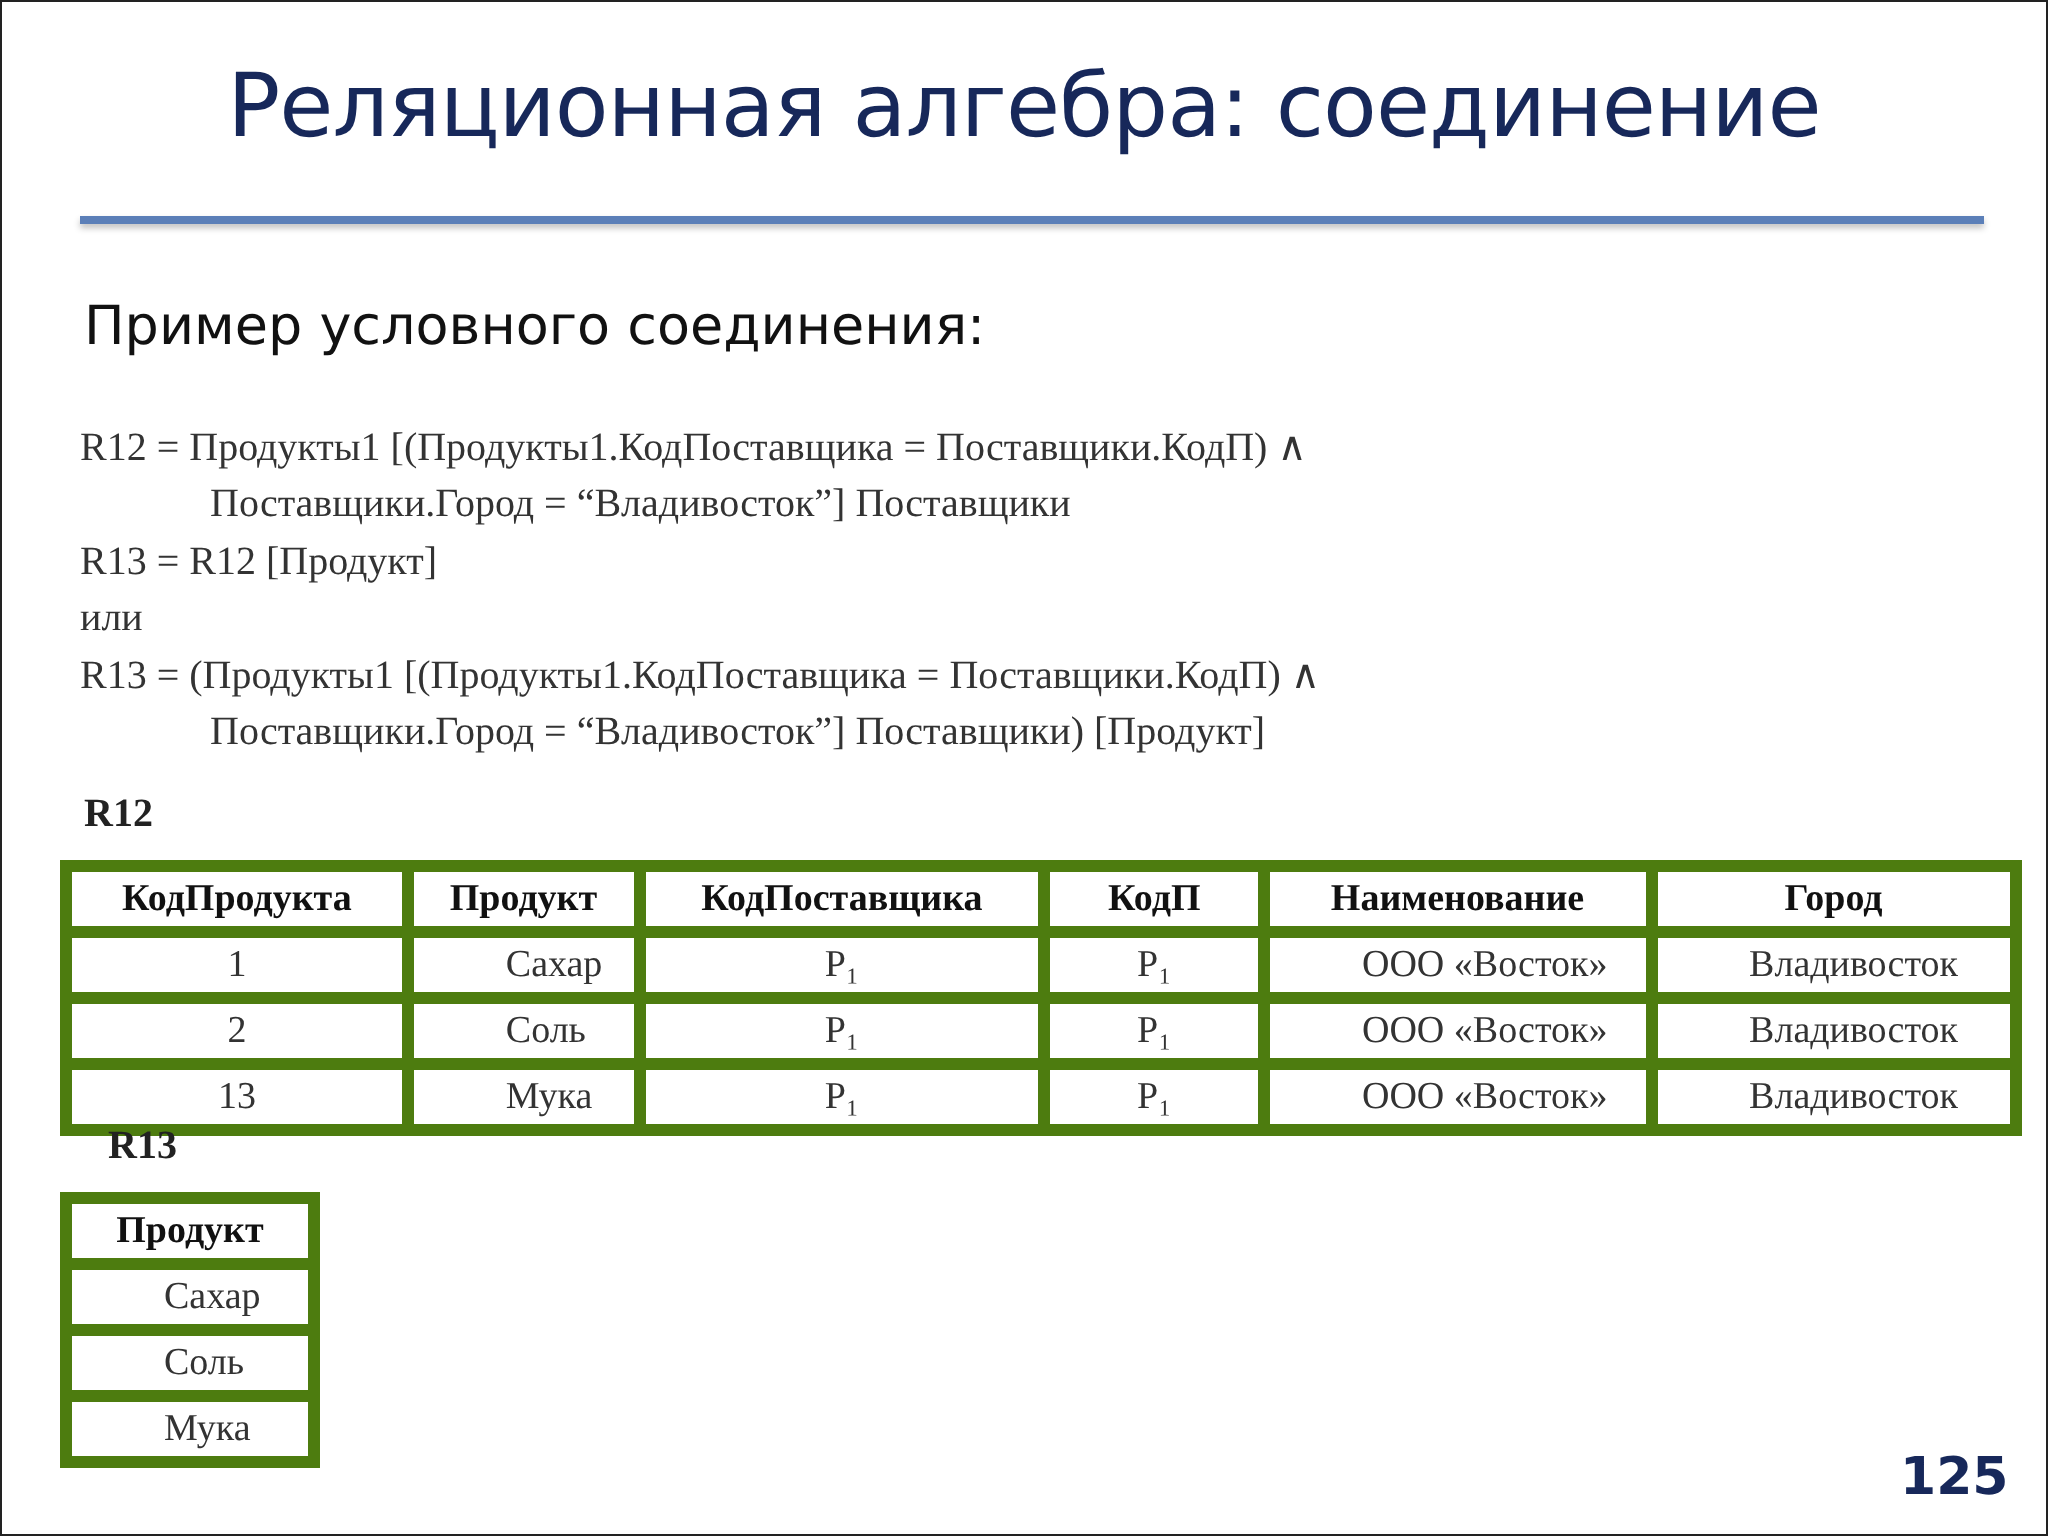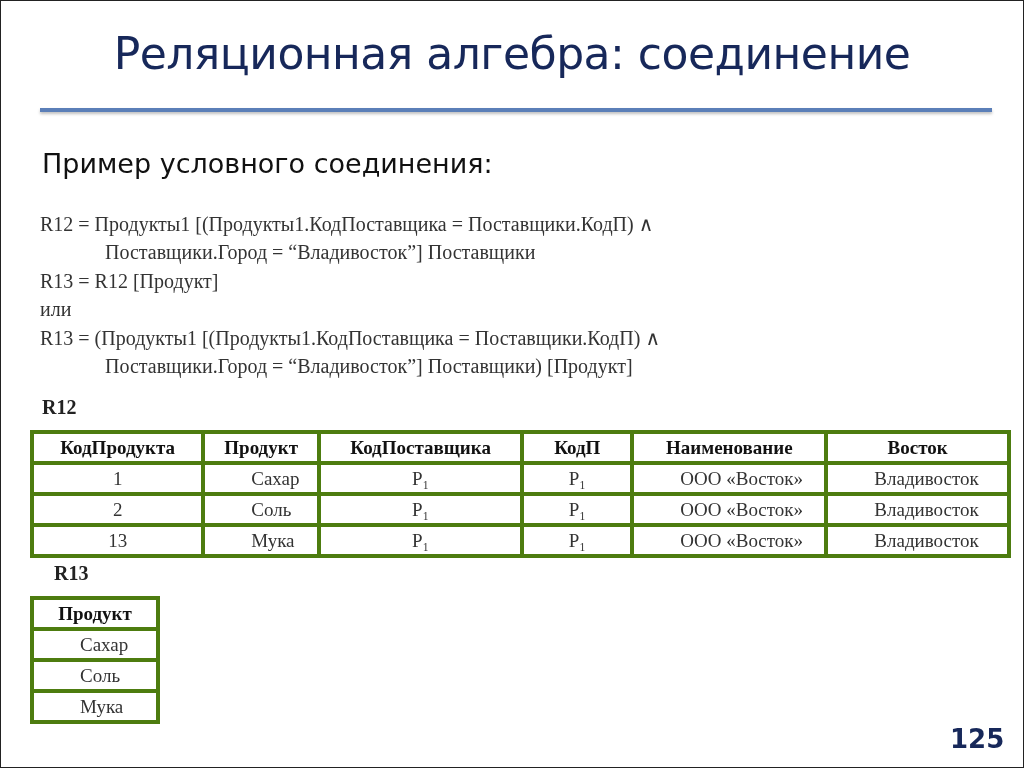--- a/index.html
+++ b/index.html
@@ -6,21 +6,21 @@
   body{width:1024px;height:768px;background:#fff;position:relative;overflow:hidden;font-family:"Liberation Sans",sans-serif;}
   .frame{position:absolute;left:0;top:0;width:1022px;height:766px;border:1px solid #222;}
   .title{position:absolute;left:0;width:1024px;top:28px;text-align:center;font-family:"DejaVu Sans",sans-serif;font-size:44px;color:#17285a;letter-spacing:-0.5px;}
   .rule{position:absolute;left:40px;top:108px;width:952px;height:4px;background:#5b7fb8;box-shadow:0 2px 3px rgba(0,0,0,0.25);}
   .subtitle{position:absolute;left:42px;top:148px;font-family:"DejaVu Sans",sans-serif;font-weight:normal;font-size:27px;color:#111;}
   .formula{position:absolute;left:40px;top:210px;font-family:"Liberation Serif",serif;font-size:20px;color:#333;line-height:28.4px;}
   .formula div{white-space:pre;}
   .indent{padding-left:65px;}
   .rel-label{position:absolute;font-family:"Liberation Serif",serif;font-weight:bold;font-size:20px;color:#222;}
   table{position:absolute;border-collapse:collapse;font-family:"Liberation Serif",serif;font-size:19px;color:#333;}
-  td,th{border:4px solid #4d7c0f;padding:0 6px;height:27px;line-height:25px;}
+  td,th{border:6px solid #4d7c0f;padding:0 6px;height:27px;line-height:25px;}
   th{font-weight:bold;color:#111;}
   .c{text-align:center;}
   .l{text-align:left;padding-left:46px;}
   .pagenum{position:absolute;left:950px;top:724px;font-family:"DejaVu Sans",sans-serif;font-weight:bold;font-size:26px;color:#17285a;}
 </style>
 </head>
 <body>
 
 <div class="frame"></div>
 
@@ -48,21 +48,21 @@
       <col style="width:195px">
       <col style="width:183px">
   </colgroup>
   <tbody>
       <tr>
     <th class="c">КодПродукта</th>
     <th class="c">Продукт</th>
     <th class="c">КодПоставщика</th>
     <th class="c">КодП</th>
     <th class="c">Наименование</th>
-    <th class="c">Восток</th>
+    <th class="c">Город</th>
   </tr>
   <tr>
     <td class="c">1</td>
     <td class="l">Сахар</td>
     <td class="c">P₁</td>
     <td class="c">P₁</td>
     <td class="l">ООО «Восток»</td>
     <td class="l">Владивосток</td>
   </tr>
   <tr>

